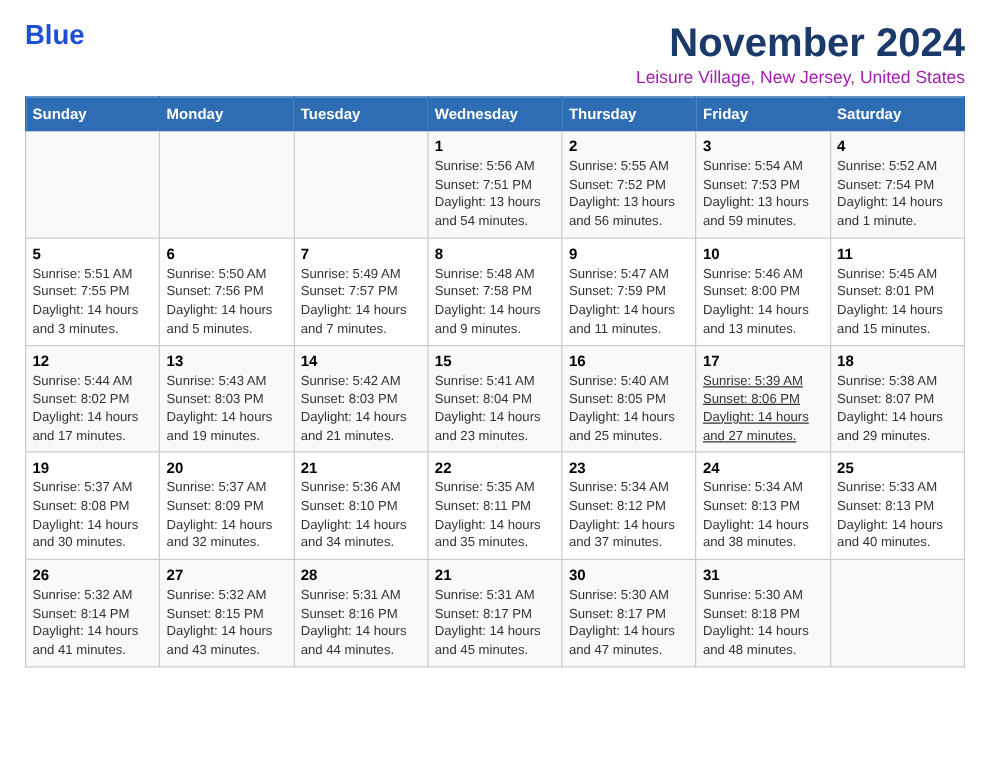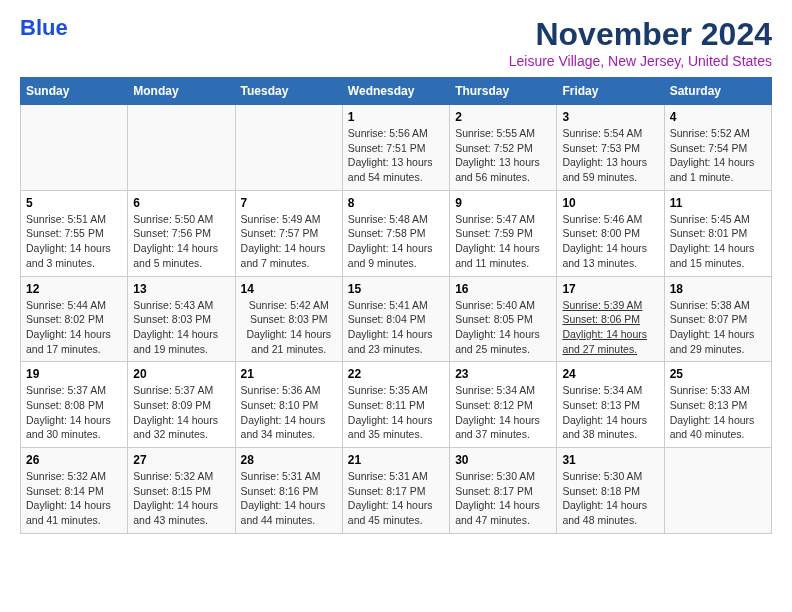--- a/index.html
+++ b/index.html
@@ -203,21 +203,21 @@
         </td>
         <td>
           <div class="day-num">13</div>
           <div class="day-info" style="white-space: pre-line;">Sunrise: 5:43 AM
 Sunset: 8:03 PM
 Daylight: 14 hours
 and 19 minutes.</div>
         </td>
         <td>
           <div class="day-num">14</div>
-          <div class="day-info" style="white-space: pre-line; text-align: center;">Sunrise: 5:42 AM
+          <div class="day-info" style="white-space: pre-line;">Sunrise: 5:42 AM
 Sunset: 8:03 PM
 Daylight: 14 hours
 and 21 minutes.</div>
         </td>
         <td>
           <div class="day-num">15</div>
           <div class="day-info" style="white-space: pre-line;">Sunrise: 5:41 AM
 Sunset: 8:04 PM
 Daylight: 14 hours
 and 23 minutes.</div>

